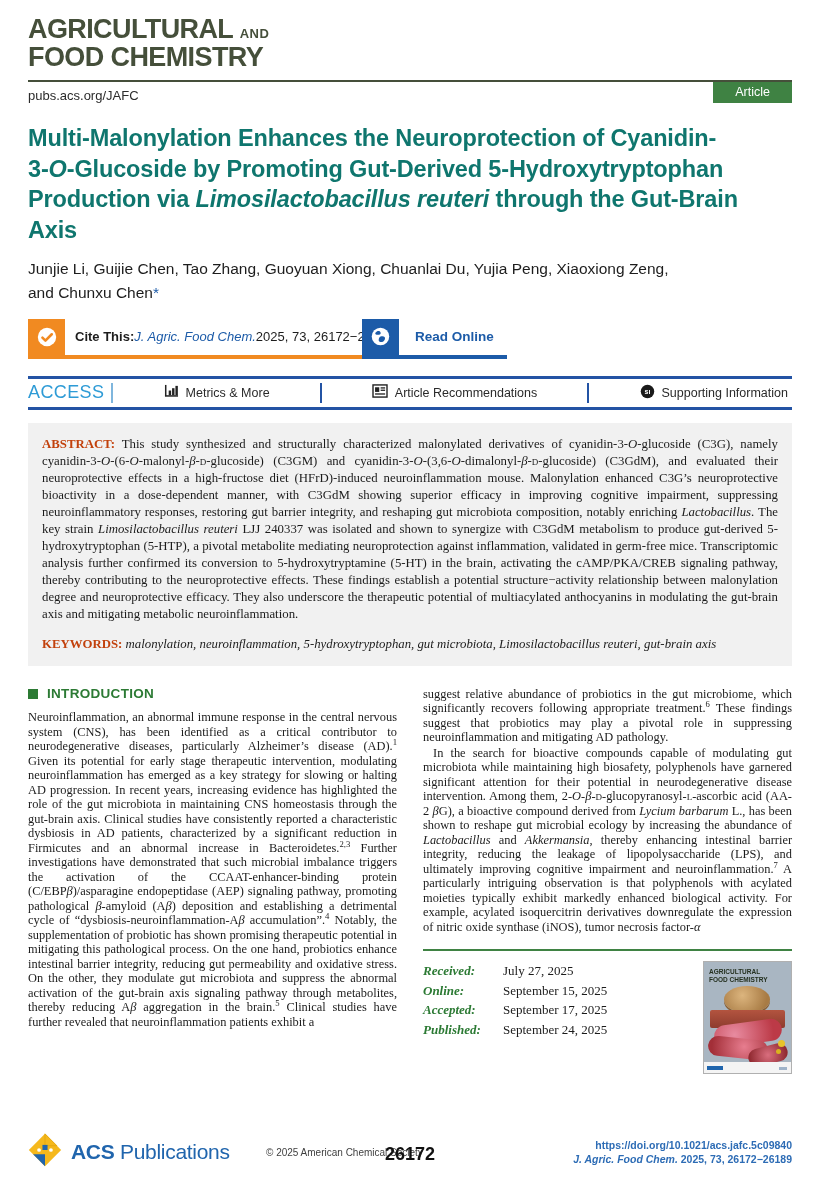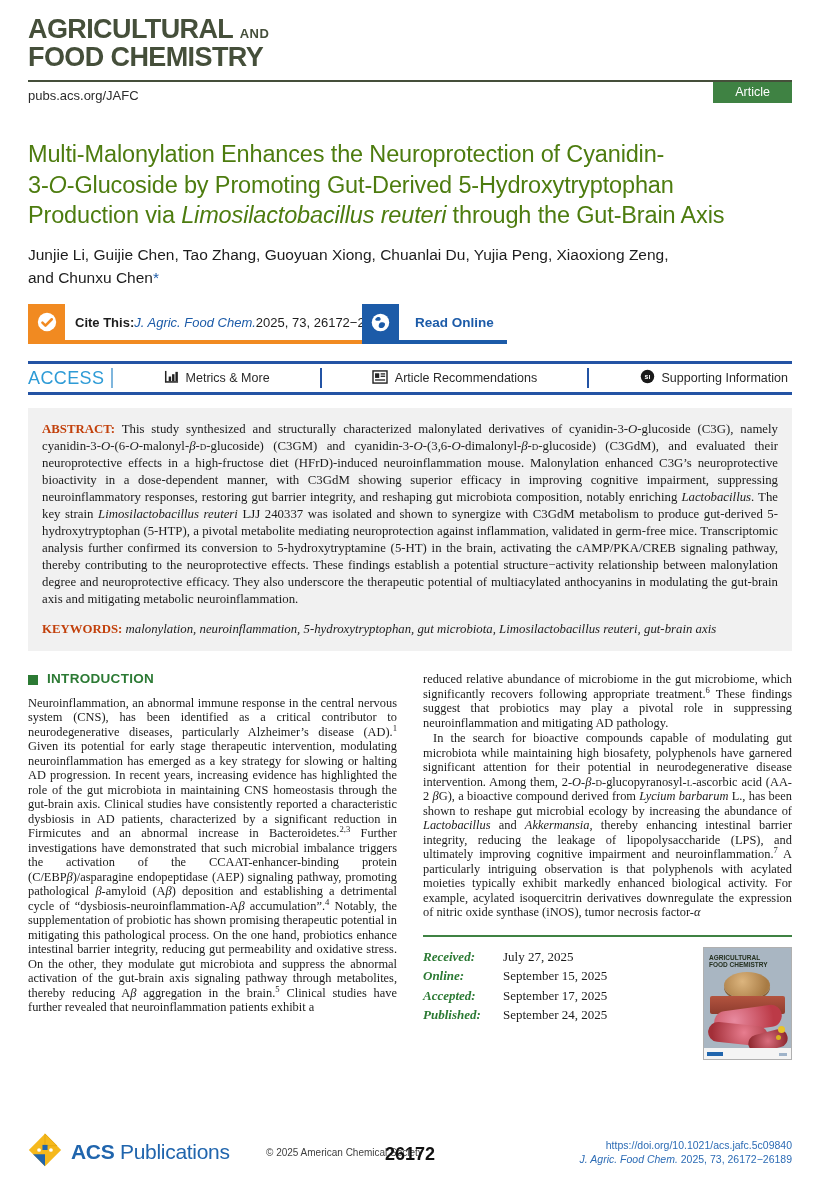--- a/index.html
+++ b/index.html
@@ -12,21 +12,21 @@
   .mast-kicker { font-size:9px; font-weight:bold; letter-spacing:1.6px; margin-left:2px; }
   .mast-line { font-size:27px; font-weight:bold; letter-spacing:-0.6px; line-height:1.04; }
   .mast-and { font-size:13px; font-weight:bold; letter-spacing:0.5px; }
 
   
   .pubs-row { margin-top:9px; border-top:2px solid #454f3a; display:flex; justify-content:space-between; align-items:flex-start; }
   .site-link { font-size:13px; color:#2b2b2b; padding-top:6px; text-decoration:none; }
   .badge { background:#3f8243; color:#fff; font-size:12.5px; padding:3px 22px 4px; }
 
   
-  .title { margin-top:36px; font-size:23.5px; line-height:1.3; font-weight:normal; color:#4d7c0f; letter-spacing:-0.15px; }
+  .title { margin-top:20px; font-size:23.5px; line-height:1.3; font-weight:bold; color:#0f766e; letter-spacing:-0.15px; }
   .authors { margin-top:12px; font-size:15.5px; line-height:1.5; color:#1d1d1d; }
   .c-asterisk { color:#1c5ba8; }
 
   
   .cite-row { margin-top:15px; display:flex; height:40px; }
   .cite-box { display:flex; border-bottom:4px solid #f18a21; width:334px; }
   .cite-icon-cell { width:37px; background:#f18a21; display:flex; align-items:center; justify-content:center; flex:none; }
   .cite-text { display:flex; align-items:center; padding-left:10px; font-size:13px; color:#1d1d1d; white-space:nowrap; }
   .read-box { display:flex; border-bottom:4px solid #1c5ba8; width:145px; }
   .read-icon-cell { width:37px; background:#1c5ba8; display:flex; align-items:center; justify-content:center; flex:none; }
@@ -79,21 +79,21 @@
   .cover-strip-dot { position:absolute; bottom:3px; right:4px; width:8px; height:3px; background:#9fb3c9; }
 
   
   .footer { position:absolute; left:28px; right:28px; bottom:16px; display:flex; align-items:center; }
   .logo-group { display:flex; align-items:center; gap:9px; width:238px; }
   .acs-name { font-size:21px; color:#2065ad; white-space:nowrap; letter-spacing:-0.3px; }
   .acs-name .bold { font-weight:bold; }
   .copyright { font-size:10px; color:#3f3f3f; width:180px; }
   .pageno { position:absolute; left:50%; transform:translateX(-50%); bottom:6px; font-size:18px; font-weight:bold; color:#111; }
   .doi-block { margin-left:auto; text-align:right; font-size:10.5px; line-height:14.5px; color:#2d6cb5; }
-  .doi-line { display:block; text-decoration:none; color:#2d6cb5; }
+  .doi-line { display:block; text-decoration:none; color:#2d6cb5;font-weight:bold; }
 </style>
 </head>
 <body>
 
 <div class="page">
   <div class="content">
 
     <div class="masthead">
       <div class="mast-line">
         <span>AGRICULTURAL</span>
@@ -186,21 +186,21 @@
     <div class="columns">
       <div class="col">
         <div class="intro-head">
           <span class="intro-square"></span>
           <span>INTRODUCTION</span>
         </div>
         <p><span>Neuroinflammation, an abnormal immune response in the central nervous system (CNS), has been identified as a critical contributor to neurodegenerative diseases, particularly Alzheimer’s disease (AD).</span><span class="seg-sup">1</span><span> Given its potential for early stage therapeutic intervention, modulating neuroinflammation has emerged as a key strategy for slowing or halting AD progression. In recent years, increasing evidence has highlighted the role of the gut microbiota in maintaining CNS homeostasis through the gut-brain axis. Clinical studies have consistently reported a characteristic dysbiosis in AD patients, characterized by a significant reduction in Firmicutes and an abnormal increase in Bacteroidetes.</span><span class="seg-sup">2,3</span><span> Further investigations have demonstrated that such microbial imbalance triggers the activation of the CCAAT-enhancer-binding protein (C/EBP</span><span class="seg-i">β</span><span>)/asparagine endopeptidase (AEP) signaling pathway, promoting pathological </span><span class="seg-i">β</span><span>-amyloid (A</span><span class="seg-i">β</span><span>) deposition and establishing a detrimental cycle of “dysbiosis-neuroinflammation-A</span><span class="seg-i">β</span><span> accumulation”.</span><span class="seg-sup">4</span><span> Notably, the supplementation of probiotic has shown promising therapeutic potential in mitigating this pathological process. On the one hand, probiotics enhance intestinal barrier integrity, reducing gut permeability and oxidative stress. On the other, they modulate gut microbiota and suppress the abnormal activation of the gut-brain axis signaling pathway through metabolites, thereby reducing A</span><span class="seg-i">β</span><span> aggregation in the brain.</span><span class="seg-sup">5</span><span> Clinical studies have further revealed that neuroinflammation patients exhibit a</span></p>
       </div>
 
       <div class="col">
-        <p><span>reduced relative abundance of microbiome in the gut microbiome, which significantly recovers following appropriate treatment.</span><span class="seg-sup">6</span><span> These findings suggest that probiotics may play a pivotal role in suppressing neuroinflammation and mitigating AD pathology.</span></p>
+        <p><span>suggest relative abundance of probiotics in the gut microbiome, which significantly recovers following appropriate treatment.</span><span class="seg-sup">6</span><span> These findings suggest that probiotics may play a pivotal role in suppressing neuroinflammation and mitigating AD pathology.</span></p>
         <p class="indent"><span>In the search for bioactive compounds capable of modulating gut microbiota while maintaining high biosafety, polyphenols have garnered significant attention for their potential in neurodegenerative disease intervention. Among them, 2-</span><span class="seg-i">O</span><span>-</span><span class="seg-i">β</span><span>-</span><span class="seg-sc">d</span><span>-glucopyranosyl-</span><span class="seg-sc">l</span><span>-ascorbic acid (AA-2 </span><span class="seg-i">β</span><span>G), a bioactive compound derived from </span><span class="seg-i">Lycium barbarum</span><span> L., has been shown to reshape gut microbial ecology by increasing the abundance of </span><span class="seg-i">Lactobacillus</span><span> and </span><span class="seg-i">Akkermansia</span><span>, thereby enhancing intestinal barrier integrity, reducing the leakage of lipopolysaccharide (LPS), and ultimately improving cognitive impairment and neuroinflammation.</span><span class="seg-sup">7</span><span> A particularly intriguing observation is that polyphenols with acylated moieties typically exhibit markedly enhanced biological activity. For example, acylated isoquercitrin derivatives downregulate the expression of nitric oxide synthase (iNOS), tumor necrosis factor-</span><span class="seg-i">α</span></p>
 
         <div class="dates-section">
           <div class="dates-rows">
             <div><span class="date-label">Received:</span><span class="date-value">July 27, 2025</span></div>
             <div><span class="date-label">Online:</span><span class="date-value">September 15, 2025</span></div>
             <div><span class="date-label">Accepted:</span><span class="date-value">September 17, 2025</span></div>
             <div><span class="date-label">Published:</span><span class="date-value">September 24, 2025</span></div>
           </div>
           <div class="cover">

